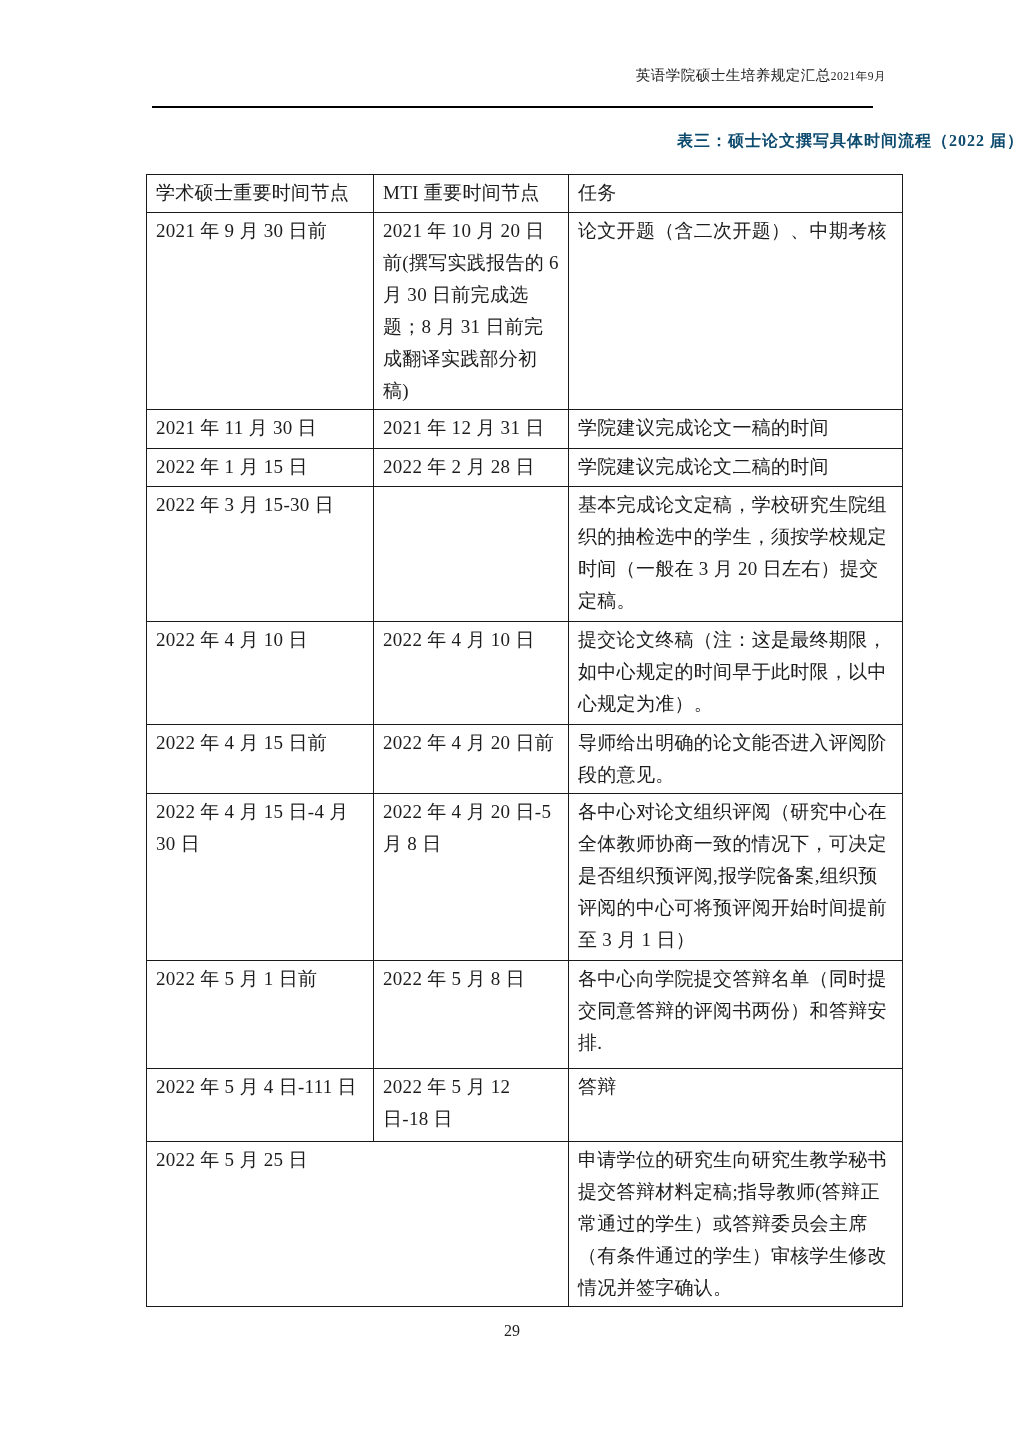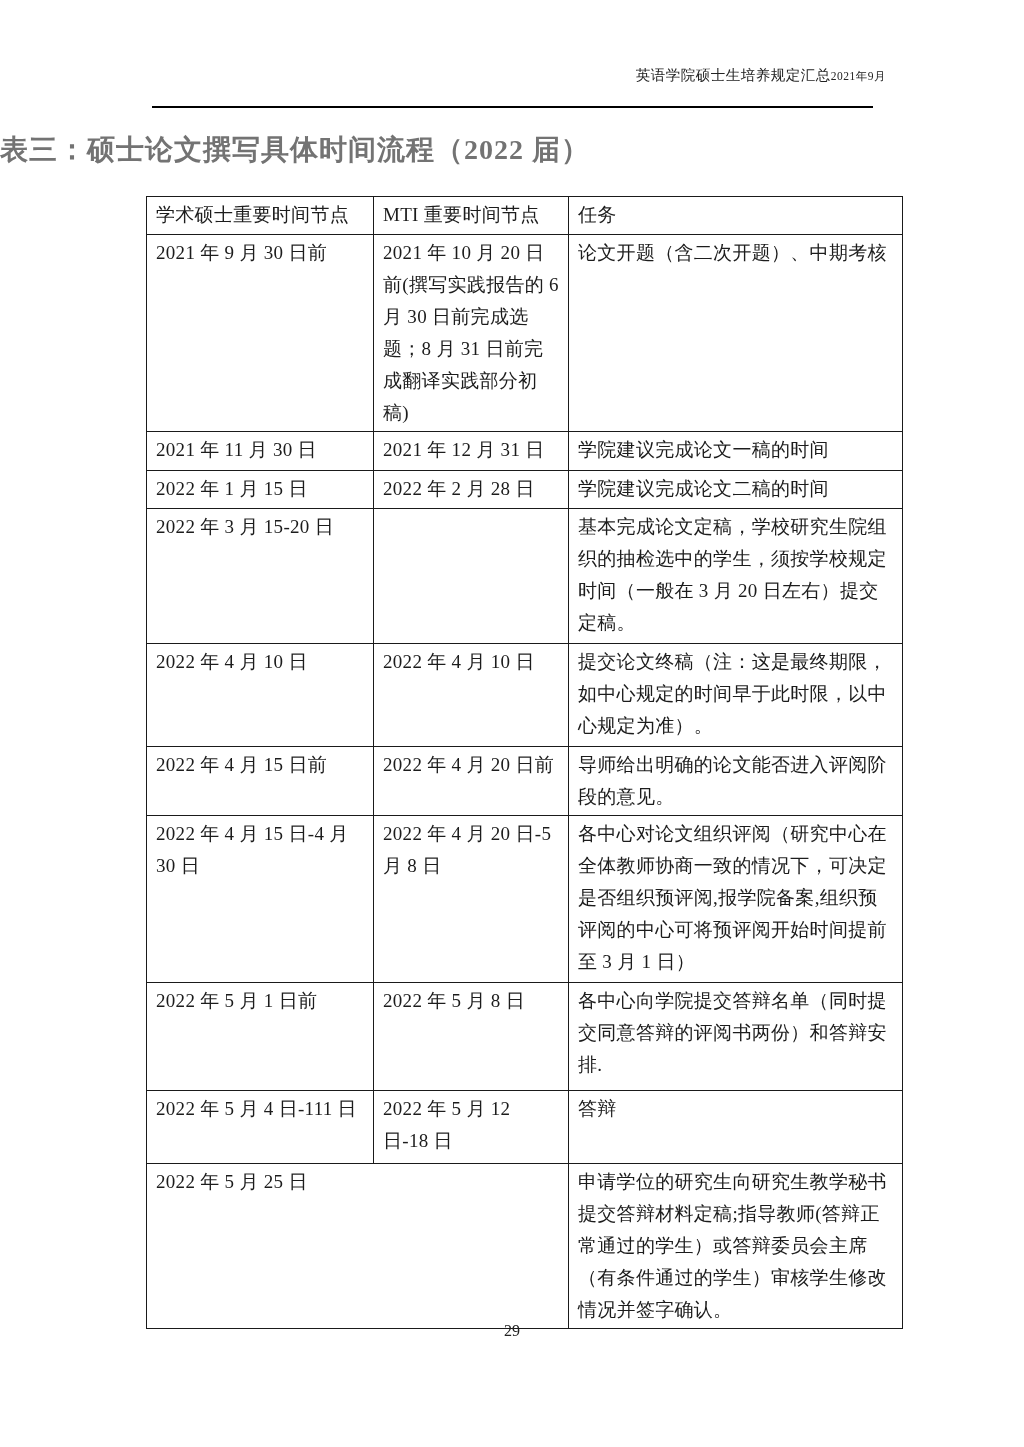--- a/index.html
+++ b/index.html
@@ -18,26 +18,26 @@
     letter-spacing:0.5px;
     white-space:nowrap;
   }
   .page-header .suffix{font-size:11.5px;}
   .header-divider{
     position:absolute;left:152px;top:106px;
     width:721px;height:2px;background:#000000;
   }
   .doc-title{
     position:absolute;left:0;top:131px;width:1024px;
-    text-align:left;
-    font-size:28px;font-weight:bold;color:#737373;
+    text-align:right;
+    font-size:16px;font-weight:bold;color:#0c4a6e;
     letter-spacing:1px;
   }
   table.timeline{
-    position:absolute;left:146px;top:196px;
+    position:absolute;left:146px;top:174px;
     width:756px;
     border-collapse:collapse;
     table-layout:fixed;
   }
   table.timeline th,
   table.timeline td{
     border:1px solid #1a1a1a;
     padding:2px 8px 2px 9px;
     font-size:19px;
     line-height:32px;
@@ -93,21 +93,21 @@
         <td>学院建议完成论文一稿的时间</td>
       </tr>
 
       <tr style="height:38px;">
         <td>2022 年 1 月 15 日</td>
         <td>2022 年 2 月 28 日</td>
         <td>学院建议完成论文二稿的时间</td>
       </tr>
 
       <tr style="height:135px;">
-        <td>2022 年 3 月 15-20 日</td>
+        <td>2022 年 3 月 15-30 日</td>
         <td></td>
         <td>基本完成论文定稿，学校研究生院组织的抽检选中的学生，须按学校规定时间（一般在 3 月 20 日左右）提交定稿。</td>
       </tr>
 
       <tr style="height:103px;">
         <td>2022 年 4 月 10 日</td>
         <td>2022 年 4 月 10 日</td>
         <td>提交论文终稿（注：这是最终期限，如中心规定的时间早于此时限，以中心规定为准）。</td>
       </tr>
 

